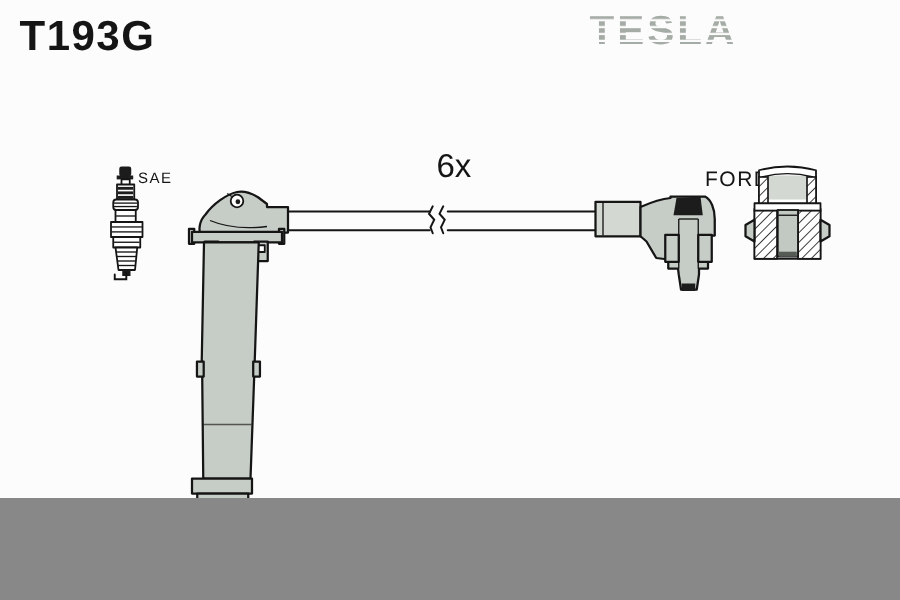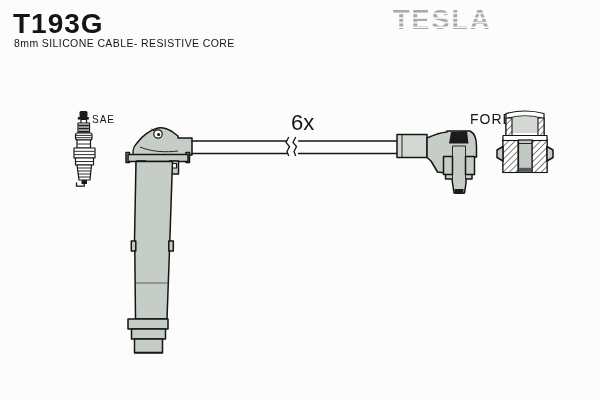--- a/index.html
+++ b/index.html
@@ -5,53 +5,52 @@
   :root{
     --part-fill:#c6ccc6;
     --part-fill-light:#d3d8d3;
     --outline:#151515;
     --brand-gray:#a5aba5;
     --background:#fcfcfc;
   }
   html,body{margin:0;padding:0;}
   body{font-family:"Liberation Sans", sans-serif; background:#888;}
   .stage{
-    position:relative; width:600px; height:400px;
+    position:relative; width:600px; height:332px;
     background:var(--background); overflow:hidden;
   }
   .abs{position:absolute;}
   .part-number{
     left:13px; top:8px; font-size:28px; font-weight:bold;
     color:var(--outline); letter-spacing:1px;
   }
   .subtitle{
     left:14px; top:37px; font-size:10.5px; color:var(--outline);
     letter-spacing:0.4px;
   }
   .brand-logo{left:390px; top:5px;}
   .lbl{color:var(--outline);}
   .lbl-sae{left:92px; top:114px; font-size:10px; letter-spacing:1px;}
-  .lbl-qty{left:291px; top:98px; font-size:22px;margin-top:12px;}
+  .lbl-qty{left:291px; top:98px; font-size:22px;}
   .lbl-ford{left:470px; top:111px; font-size:14px; letter-spacing:1px;}
   .diagram{left:0; top:0;}
   svg .part{fill:var(--part-fill); stroke:var(--outline); stroke-width:1.5; stroke-linejoin:round;}
   svg .part-light{fill:var(--part-fill-light); stroke:var(--outline); stroke-width:1.5; stroke-linejoin:round;}
   svg .white{fill:#ffffff; stroke:var(--outline); stroke-width:1.2; stroke-linejoin:round;}
   svg .dark{fill:#1c1c1c; stroke:none;}
   svg .ln{stroke:var(--outline); stroke-width:1.3; fill:none; stroke-linecap:round;}
   svg .thin{stroke:var(--outline); stroke-width:0.9; fill:none;}
   svg .hatched{fill:url(#hatch); stroke:var(--outline); stroke-width:1.1;}
 </style>
 </head>
 <body>
 
 <div class="stage">
 
   <div class="abs part-number">T193G</div>
-  <div class="abs subtitle">8mm SILICONE CABLE- RESISTIVE CORE</div>
 
   <svg class="abs brand-logo" width="110" height="30" viewBox="0 0 110 30">
     <defs>
       <pattern id="stripes" patternUnits="userSpaceOnUse" width="10" height="4.6">
         <rect width="10" height="3.1" style="fill:var(--brand-gray)"></rect>
       </pattern>
     </defs>
     <text x="3" y="24" font-family="Liberation Sans, sans-serif" font-size="27" font-weight="bold" letter-spacing="2" fill="url(#stripes)">TESLA</text>
   </svg>
 

